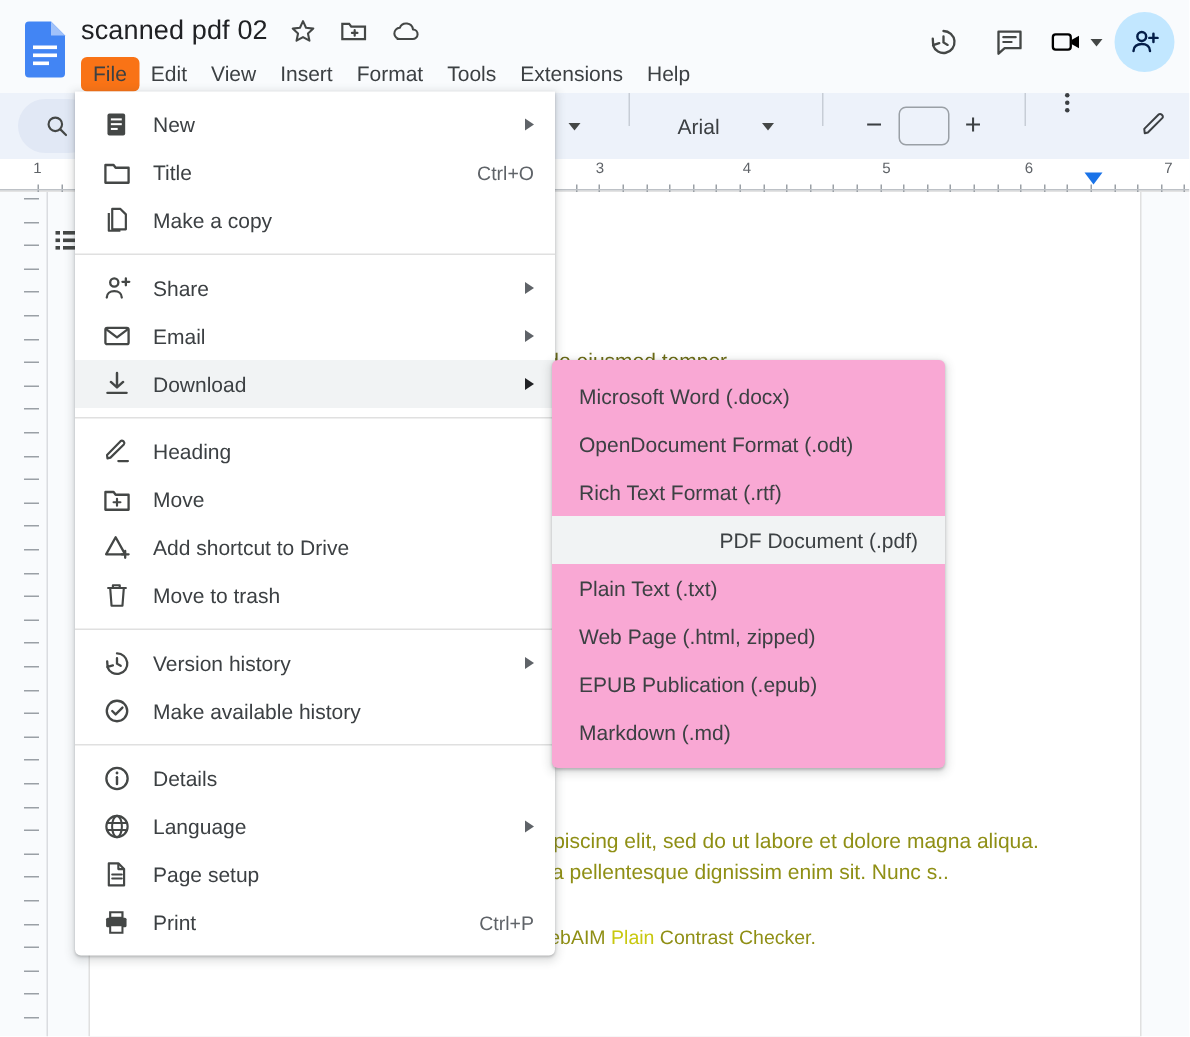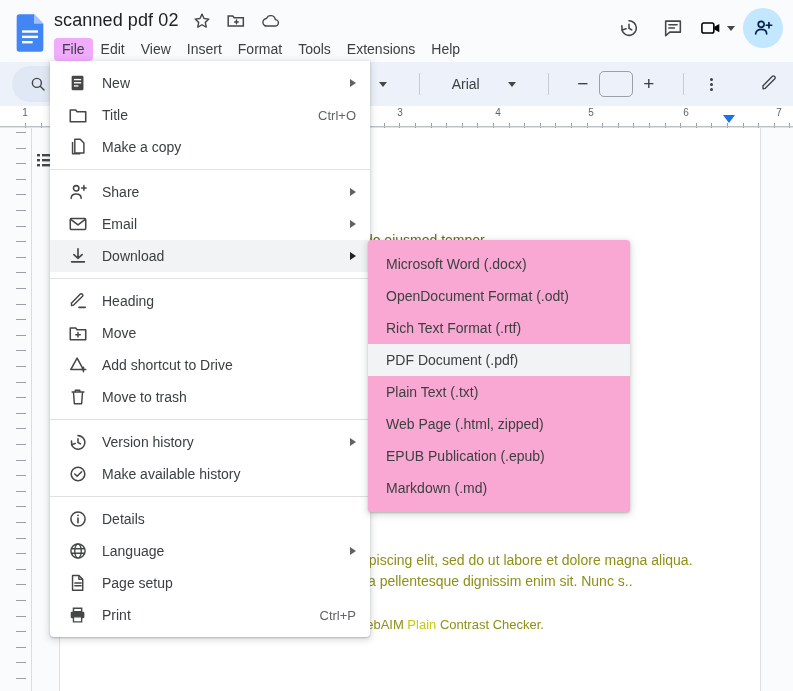--- a/index.html
+++ b/index.html
@@ -30,21 +30,21 @@
   .hdr-icon { width: 22px; height: 22px; display: block; color: #444746; }
   .menubar {
     position: absolute; left: 54px; top: 38px;
     display: flex; align-items: center; gap: 0px;
   }
   .menu-item {
     font-size: 14px; color: #3c4043; padding: 2px 8px;
     border-radius: 4px; line-height: 19px; cursor: default;
     white-space: nowrap;
   }
-  .menu-item.active { background: #f0abfc; }
+  .menu-item.active { background: #f97316; }
   .hdr-right {
     position: absolute; right: 10px; top: 8px;
     display: flex; align-items: center; gap: 8px;
   }
   .hdr-btn {
     width: 36px; height: 36px; border-radius: 50%;
     display: flex; align-items: center; justify-content: center;
     color: #444746;
   }
   .cam-group { display: flex; align-items: center; gap: 2px; }
@@ -65,21 +65,21 @@
     display: flex; align-items: center;
   }
   .tb-search {
     position: absolute; left: 12px; top: 4px;
     width: 52px; height: 36px; border-radius: 18px;
     background: #e1e8f5; display: flex; align-items: center; justify-content: center;
     color: #444746;
   }
   .tb-mid {
     position: absolute; left: 340px; top: 0; height: 44px;
-    display: flex; align-items: center; gap: 16px;
+    display: flex; gap: 16px;
   }
   .tb-style {
     font-size: 14px; color: #3c4043; display: flex; align-items: center;
     gap: 14px; padding: 0 6px;
   }
   .tb-caret {
     width: 0; height: 0; border-left: 4px solid transparent;
     border-right: 4px solid transparent; border-top: 5px solid #444746;
   }
   .tb-sep { width: 1px; height: 22px; background: #c7cdd6; margin: 0 10px; }
@@ -206,21 +206,21 @@
   .submenu {
     position: absolute; left: 368px; top: 240px; width: 262px;
     background: #f9a8d4; border-radius: 4px;
     box-shadow: 0 2px 6px 2px rgba(60,64,67,.15), 0 1px 2px rgba(60,64,67,.3);
     padding: 8px 0; z-index: 50;
   }
   .smi {
     display: flex; align-items: center; height: 32px; padding: 0 18px;
     font-size: 14px; color: #3c4043; white-space: nowrap; cursor: default;
   }
-  .smi.hl-row { background: #f1f3f4; }
+  .smi.hl-row { background: #f1f3f4; justify-content: flex-end; }
 </style>
 </head>
 <body>
 
 <div id="app">
 
   <div class="header">
     <svg class="doc-logo" viewBox="0 0 24 28">
       <path d="M4 0h11l7 7v19a2 2 0 0 1-2 2H4a2 2 0 0 1-2-2V2a2 2 0 0 1 2-2z" fill="#4285f4"></path>
       <path d="M15 0l7 7h-7z" fill="#a1c2fa"></path>

